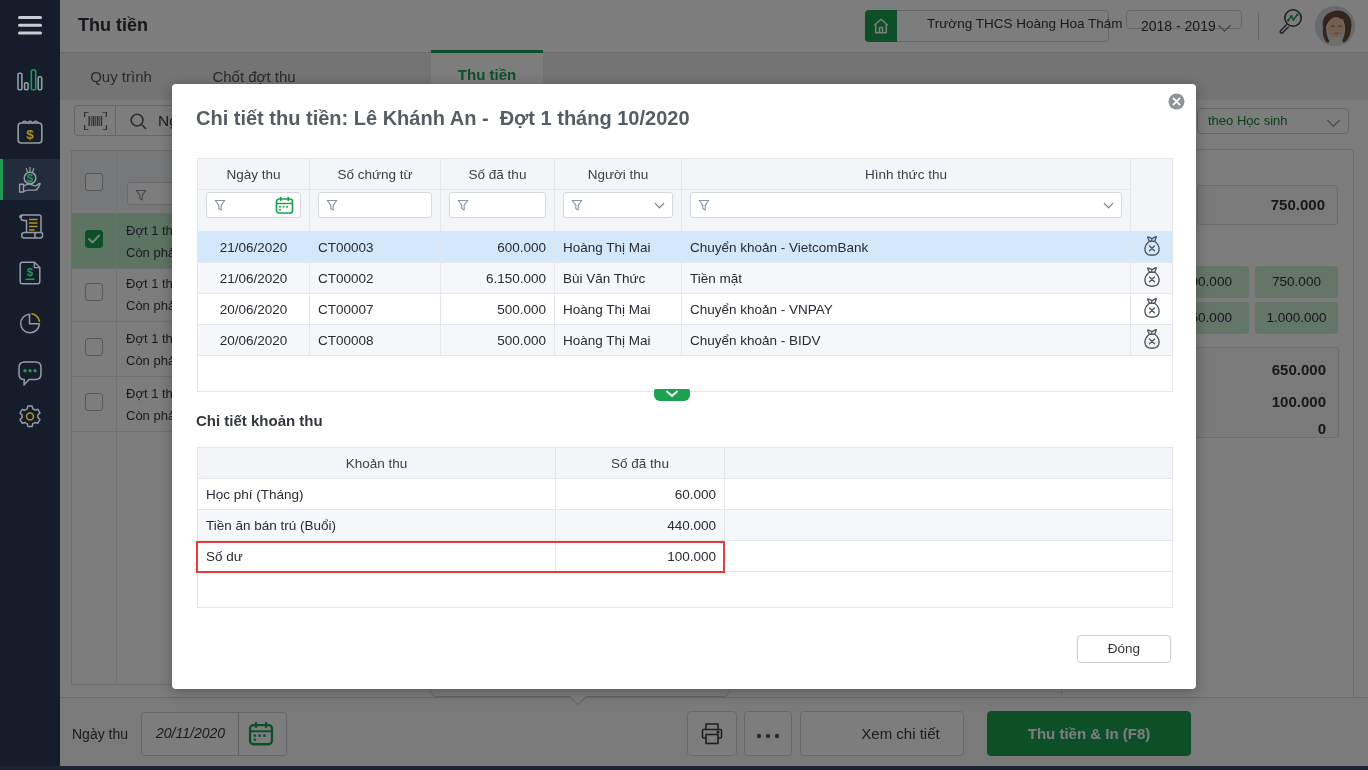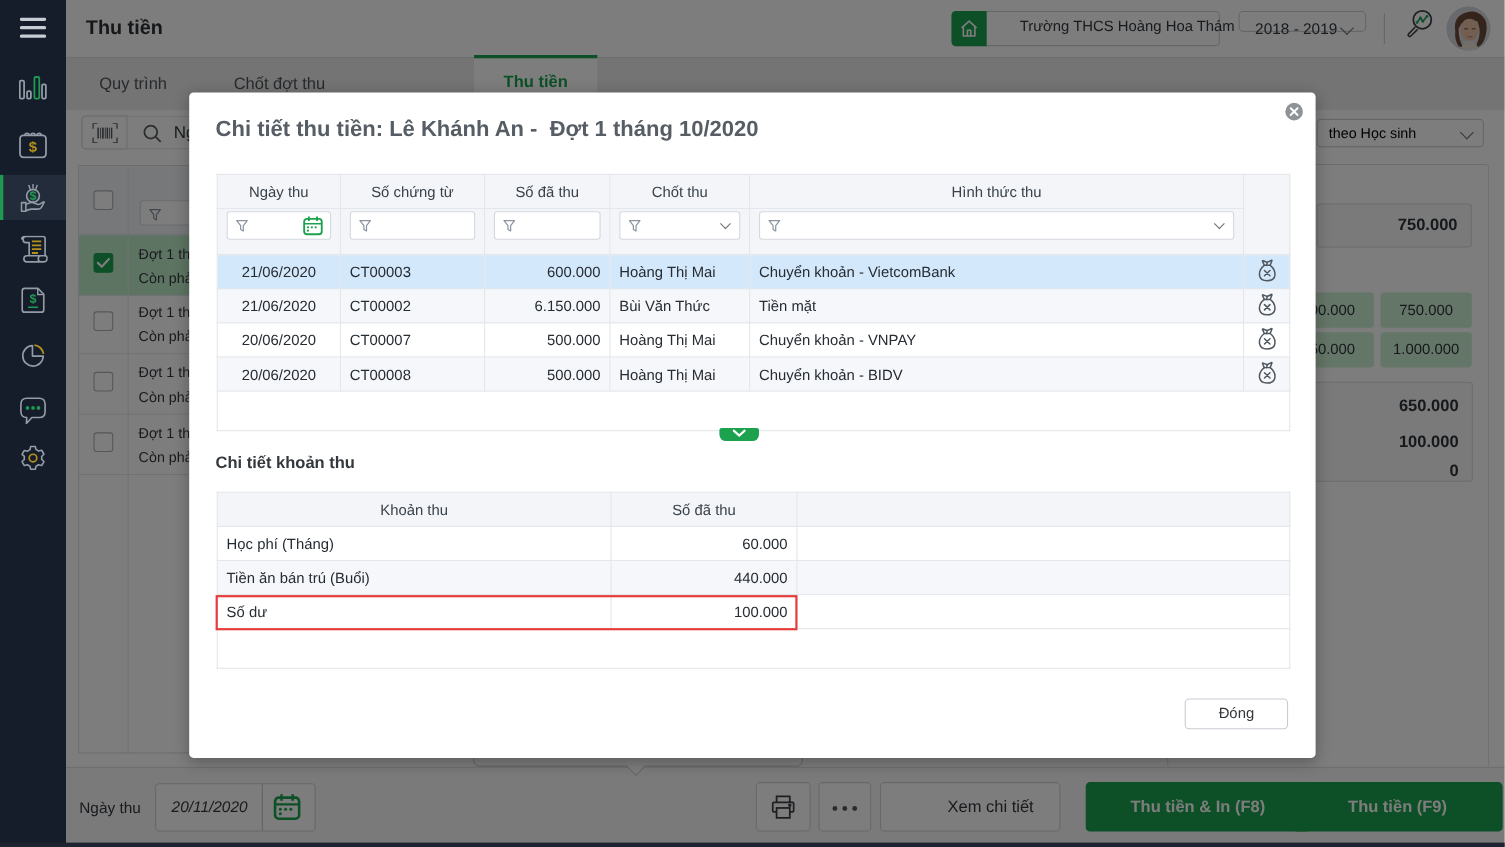--- a/index.html
+++ b/index.html
@@ -37,21 +37,21 @@
 
   
   #bgtable { position:absolute; left:11px; top:50px; width:930px; height:535px; border:1px solid #dadde0; }
   #bgthead { position:absolute; left:0; top:0; width:100%; height:63px; background:#f3f5f9; border-bottom:1px solid #d8dce0; }
   .bgrow { position:absolute; left:0; width:100%; height:55px; border-bottom:1px solid #e4e7ea; font-size:13px; color:#33383d; }
   .bgcheck { position:absolute; left:13px; top:16px; width:18px; height:18px; border:1px solid #aab1b8; border-radius:3px; background:#fff; }
   .bgtxt1 { position:absolute; left:54px; top:9px; }
   .bgtxt2 { position:absolute; left:54px; top:31px; }
 
   
-  #selviewbox { left:1137px; top:8px; width:152px; height:26px; font-size:13px; color:#000000; }
+  #selviewbox { left:1137px; top:8px; width:152px; height:26px; font-size:13px; color:#15803d; }
   .rbox { position:absolute; border:1px solid #d8dcdf; border-radius:3px; background:#f8f9fa; }
   .rnum { position:absolute; right:12px; font-size:15px; font-weight:700; color:#2e3338; }
   .chip { position:absolute; background:#ccf0d5; border-radius:3px; font-size:13.5px; color:#2e3338; text-align:center; }
 
   
   #footer { position:absolute; left:0; top:697px; width:1308px; height:69px; background:#f8f9fa; border-top:1px solid #d8dbde; }
   .fbtn { position:absolute; top:13px; height:45px; background:#fff; border:1px solid #d0d5db; border-radius:4px; text-align:center; font-size:15px; color:#33383d; line-height:43px; }
   .fgreen { background:#1ca24f; border:1px solid #1ca24f; color:#fff; font-weight:700; }
   #bottomstrip { position:absolute; left:0; top:766px; width:1368px; height:4px; background:#1d2330; z-index:300; }
 
@@ -238,21 +238,20 @@
           <rect x="7" y="13.5" width="12" height="9"></rect>
           <circle cx="19" cy="11" r="0.8" fill="#3c4146"></circle>
         </svg></div>
     <div class="fbtn" style="left:684px; width:48px;"><svg width="24" height="6" viewBox="0 0 24 6" style="margin-top:19px;">
           <circle cx="3" cy="3" r="2.2" fill="#55595e"></circle>
           <circle cx="12" cy="3" r="2.2" fill="#55595e"></circle>
           <circle cx="21" cy="3" r="2.2" fill="#55595e"></circle>
         </svg></div>
     <div class="fbtn" style="left:740px; width:164px;padding-left:37px;">Xem chi tiết</div>
     <div class="fbtn fgreen" style="left:927px; width:204px;">Thu tiền &amp; In (F8)</div>
-    <div class="fbtn fgreen" style="left:1115px; width:191px;">Thu tiền (F9)</div>
   </div>
 </div>
 
 <div id="overlay"></div>
 <div id="bottomstrip"></div>
 
 <div id="sidebar">
   <div id="sb-active"></div>
   <div id="sb-accent"></div>
   <div class="sbic" style="top:16px;"><svg width="24" height="19" viewBox="0 0 24 19">
@@ -320,21 +319,21 @@
         <col style="width:114px">
         <col style="width:127px">
         <col style="width:449px">
         <col style="width:42px">
       </colgroup>
     <tbody>
         <tr class="hd">
           <th>Ngày thu</th>
           <th>Số chứng từ</th>
           <th>Số đã thu</th>
-          <th>Chốt thu</th>
+          <th>Người thu</th>
           <th>Hình thức thu</th>
           <th rowspan="2"></th>
         </tr>
     <tr class="ft">
       <td>
             <div class="finput">
               <svg class="funnel" width="12" height="13" viewBox="0 0 12 13">
                 <path d="M1.2 1.5 H10.8 L7.2 6.2 V11 L4.8 9.6 V6.2 Z" fill="none" stroke="#8a94a0" stroke-width="1.1" stroke-linejoin="round"></path>
               </svg>
               <svg width="19" height="19" viewBox="0 0 19 19" style="position:absolute;right:6px;top:3px;">

